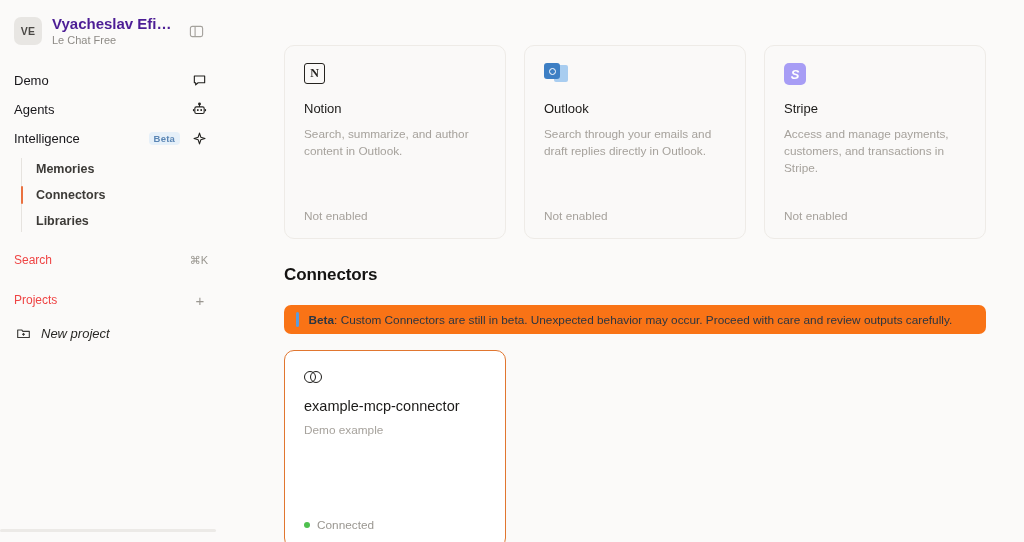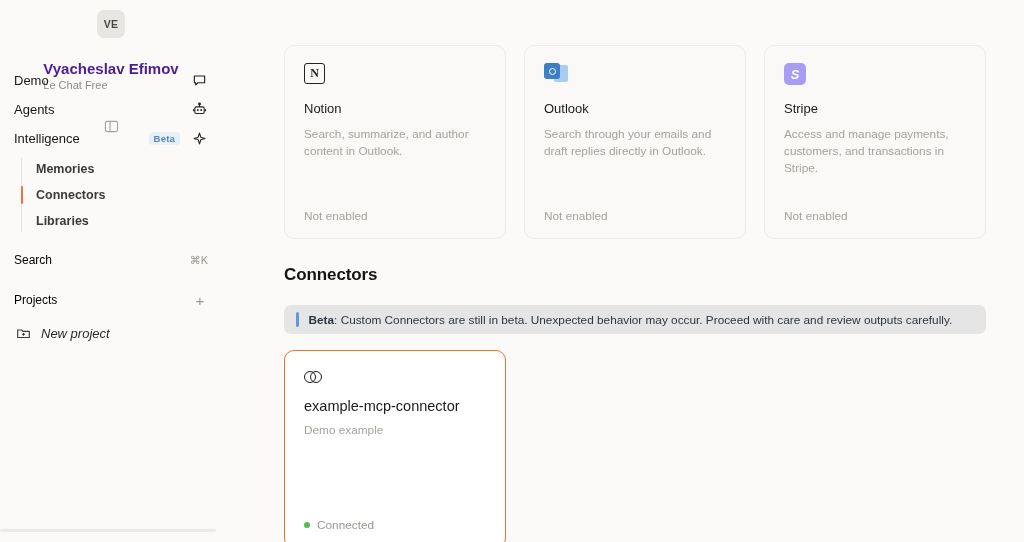--- a/index.html
+++ b/index.html
@@ -40,24 +40,23 @@
     bottom: 10px;
     width: 216px;
     height: 3px;
     background: #eceae7;
     border-radius: 2px;
   }
 
   .account-row {
     display: flex;
     align-items: center;
-    gap: 22px;
+    gap: 10px;
     padding: 10px 14px 0 14px;
     height: 52px;
-    flex-direction: column;
   }
 
   .avatar {
     width: 28px;
     height: 28px;
     flex: 0 0 28px;
     border-radius: 7px;
     background: #e8e6e3;
     color: #4a4845;
     font-size: 10.5px;
@@ -163,21 +162,21 @@
   .section-row {
     display: flex;
     align-items: center;
     height: 28px;
     padding: 0 14px;
     margin-top: 12px;
     cursor: pointer;
   }
   .section-label {
     font-size: 12px;
-    color: #000000;
+    color: #ef4444;
     flex: 1 1 auto;
   }
   .kbd-hint {
     font-size: 11px;
     color: #9a9791;
   }
   .plus-btn {
     font-size: 15px;
     color: #9a9791;
     line-height: 1;
@@ -249,21 +248,21 @@
   .section-title {
     font-size: 17px;
     font-weight: bold;
     color: #141312;
     margin-top: 26px;
     letter-spacing: -.1px;
   }
 
   .beta-banner {
     margin-top: 20px;
-    background: #e5e5e5;
+    background: #f97316;
     border-radius: 7px;
     height: 29px;
     display: flex;
     align-items: center;
     padding: 0 12px;
     gap: 10px;
   }
   .banner-bar {
     width: 2.5px;
     height: 15px;

